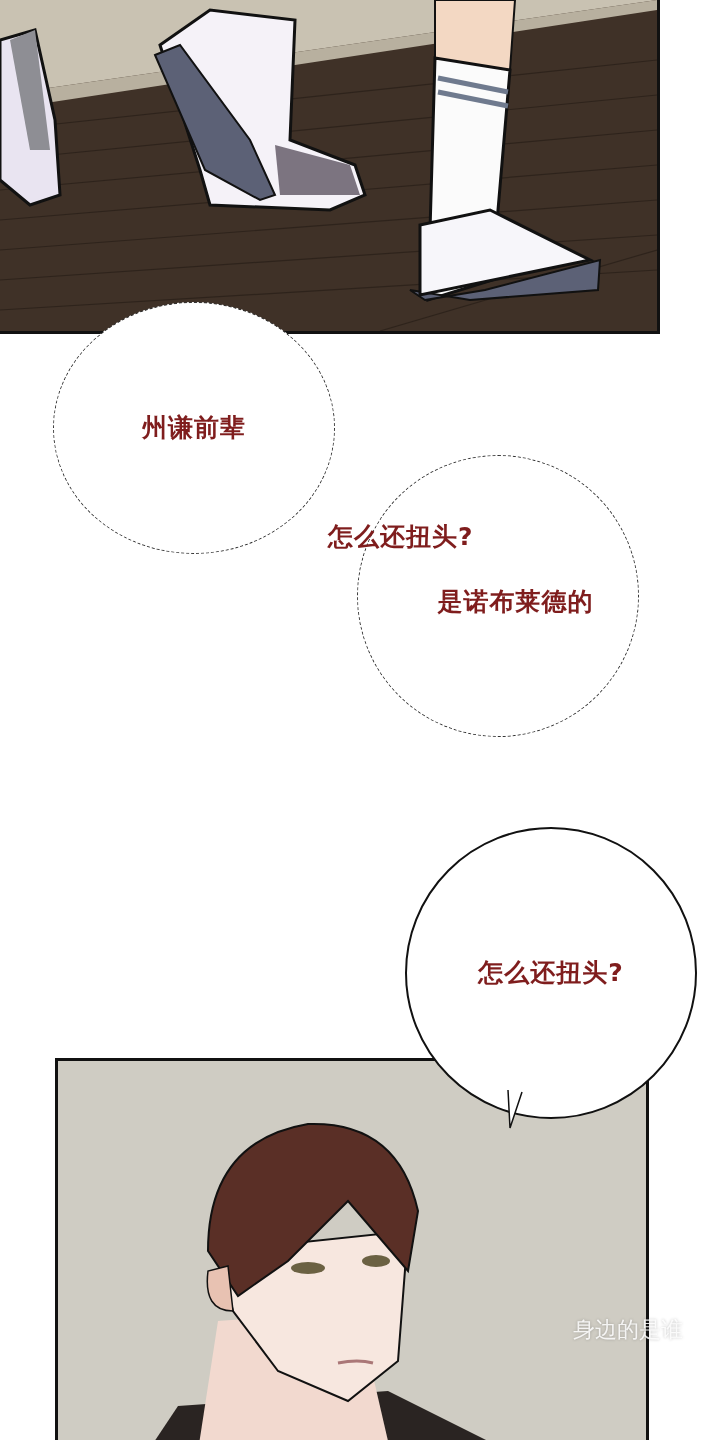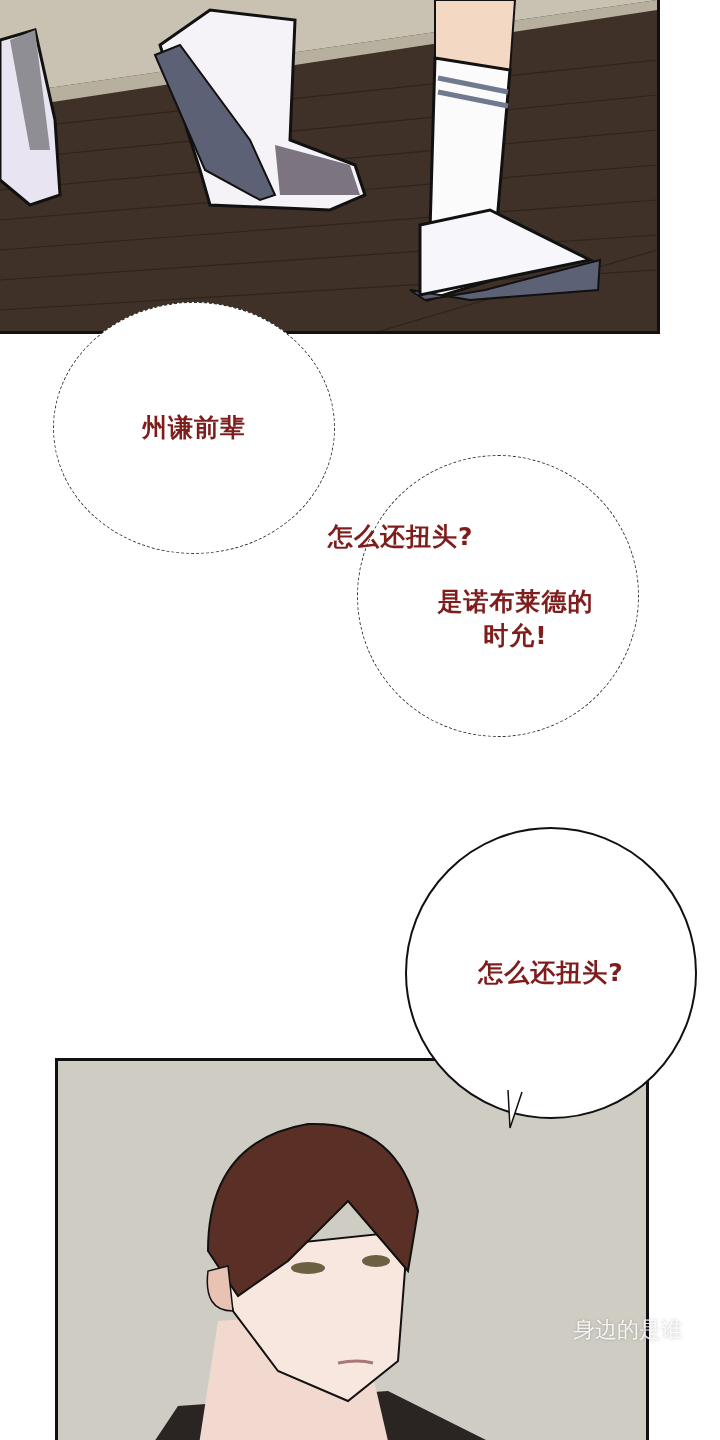--- a/index.html
+++ b/index.html
@@ -69,21 +69,20 @@
 </div>
 
 <div class="bubble dotted" style="left:53px; top:302px; width:280px; height:250px;">
   <div class="line">州谦前辈</div>
 </div>
 
 <div class="bubble dotted" style="left:357px; top:455px; width:280px; height:280px;"></div>
 <div class="line" style="position:absolute; left:328px; top:520px;">怎么还扭头?</div>
 <div style="position:absolute; left:418px; top:585px; text-align:center; width:195px;">
   <div class="line">是诺布莱德的</div>
-  <div class="line">时允!</div>
 </div>
 
 <div class="bubble solid" style="left:405px; top:827px; width:288px; height:288px;">
   <div class="line">怎么还扭头?</div>
 </div>
 <svg style="position:absolute; left:500px; top:1090px;" width="30" height="40">
   <path d="M8,0 L10,38 L22,2" fill="#fff" stroke="#111" stroke-width="1.5"></path>
 </svg>
 
 <div class="watermark">

